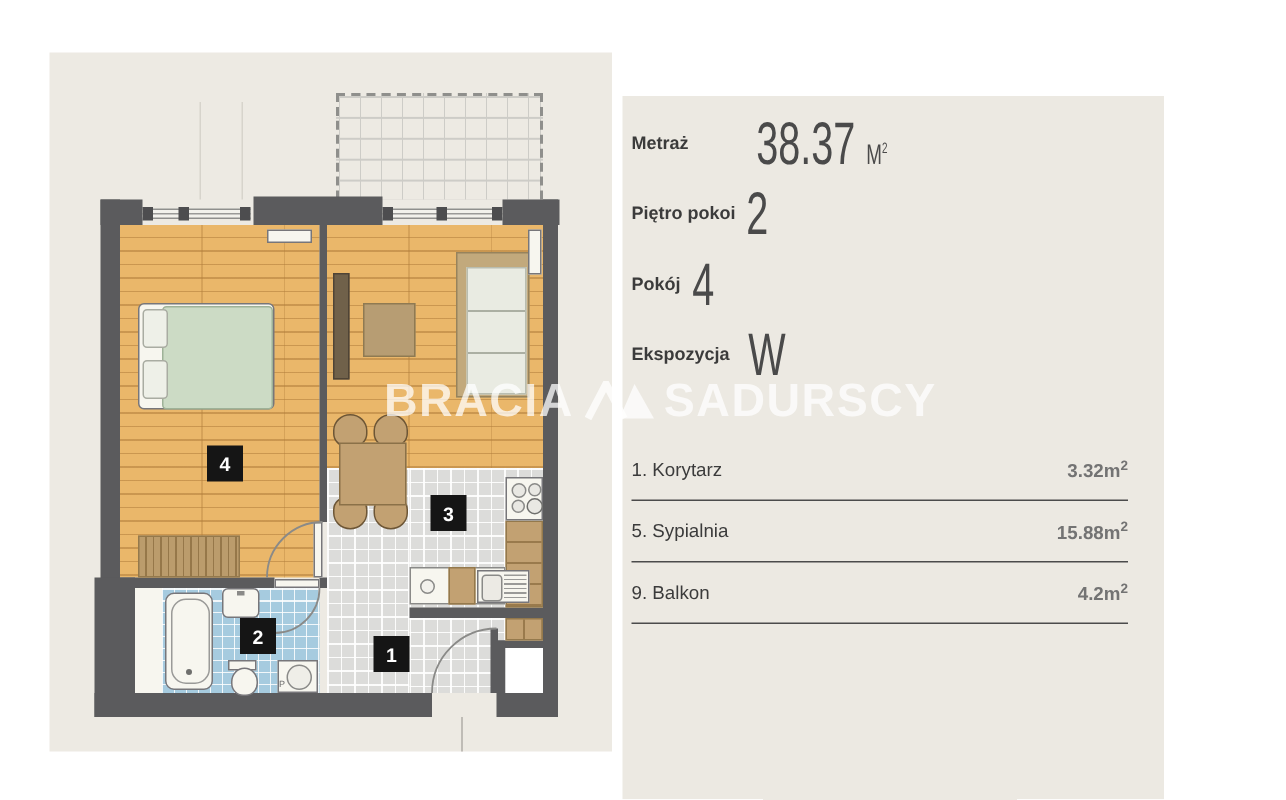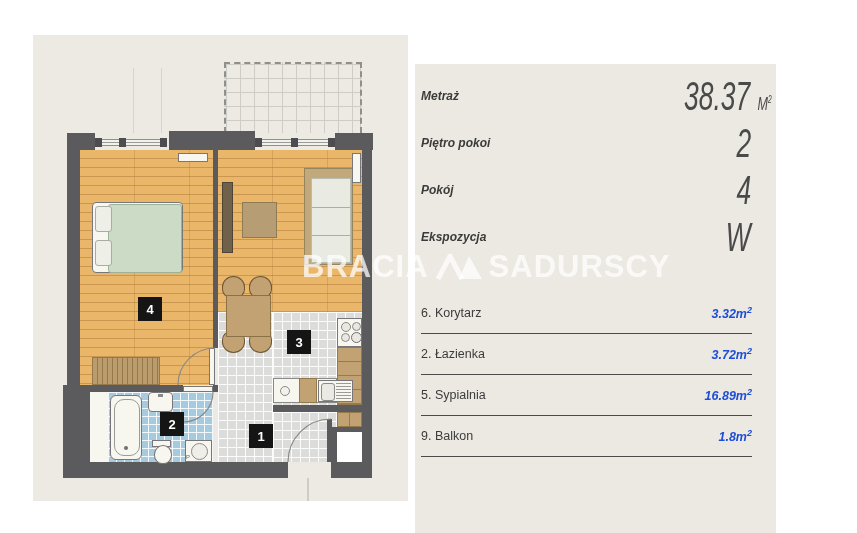--- a/index.html
+++ b/index.html
@@ -29,37 +29,37 @@
   .window{position:absolute;height:7px;background:#f2f1ec;border-top:1px solid #8f8f8d;border-bottom:1px solid #8f8f8d;box-sizing:border-box;}
   .window:after{content:"";position:absolute;left:0;right:0;top:2px;height:1px;background:#9a9a98;}
   .mullion{position:absolute;width:7px;height:9px;background:#4d4d4f;}
   .roomlabel{position:absolute;width:24px;height:24px;background:#151515;color:#fff;
         font-weight:bold;font-size:13px;display:flex;align-items:center;justify-content:center;}
   .projline{position:absolute;width:1px;background:#d7d4cc;}
   #door-svg{position:absolute;left:0;top:0;}
 
   
   #panel{position:absolute;left:415px;top:64px;width:361px;height:469px;background:#ece9e2;color:#3b3b3b;}
-  .metric-row{display:flex;justify-content:space-between;align-items:baseline;height:47px;
-        padding:0 25px 0 6px;font-style:italic;}
+  .metric-row{display:flex;justify-content:flex-start;align-items:baseline;height:47px;
+        padding:0 25px 0 6px;}
   .metric-label{font-size:12px;font-weight:bold;transform:translateY(-10px);}
   .metric-value{font-size:40px;color:#4a4a4a;display:inline-block;transform:scaleX(.66);transform-origin:right bottom;white-space:nowrap;line-height:1;}
   .metric-unit{font-size:19px;}
   .metric-unit sup{font-size:10px;}
   .area-row .metric-value{margin-right:-21px;}
   #metrics{padding-top:12px;}
   #rooms{margin-top:29px;}
   .room-row{display:flex;justify-content:space-between;align-items:center;height:40px;
         margin:0 24px 0 6px;border-bottom:1px solid #4b4b4b;font-size:12.5px;}
-  .room-area{font-weight:bold;color:#1d4ed8;font-style:italic;}
+  .room-area{font-weight:bold;color:#737373;}
   .room-area sup{font-size:9px;}
 
   
   #watermark{position:absolute;left:256px;top:249px;display:flex;align-items:center;gap:7px;
-        font-size:31px;font-weight:bold;letter-spacing:1px;color:rgba(255,255,255,.74);z-index:30;margin-left:46px;}
+        font-size:31px;font-weight:bold;letter-spacing:1px;color:rgba(255,255,255,.74);z-index:30;}
   #watermark svg{display:block;}
   .tinyP{position:absolute;font-size:6px;color:#6b6b6b;}
 </style>
 </head>
 <body>
 
 <div id="page">
 
   <div id="plan">
 
@@ -189,34 +189,30 @@
         <span class="metric-value">4</span>
       </div>
       <div class="metric-row">
         <span class="metric-label">Ekspozycja</span>
         <span class="metric-value">W</span>
       </div>
     </div>
 
     <div id="rooms">
       <div class="room-row">
-        <span class="room-name">6. Korytarz</span>
+        <span class="room-name">1. Korytarz</span>
         <span class="room-area"><span>3.32</span><span>m</span><sup>2</sup></span>
-      </div>
-      <div class="room-row">
-        <span class="room-name">2. Łazienka</span>
-        <span class="room-area"><span>3.72</span><span>m</span><sup>2</sup></span>
       </div>
       <div class="room-row">
         <span class="room-name">5. Sypialnia</span>
-        <span class="room-area"><span>16.89</span><span>m</span><sup>2</sup></span>
+        <span class="room-area"><span>15.88</span><span>m</span><sup>2</sup></span>
       </div>
       <div class="room-row">
         <span class="room-name">9. Balkon</span>
-        <span class="room-area"><span>1.8</span><span>m</span><sup>2</sup></span>
+        <span class="room-area"><span>4.2</span><span>m</span><sup>2</sup></span>
       </div>
     </div>
   </div>
 
   <div id="watermark">
     <span>BRACIA</span>
     <svg width="46" height="26" viewBox="0 0 46 26">
       <path d="M2 25 L14 2 L26 25" fill="none" stroke="rgba(255,255,255,.74)" stroke-width="5"></path>
       <path d="M23 25 L33 2 L46 25 Z" fill="rgba(255,255,255,.74)"></path>
     </svg>

